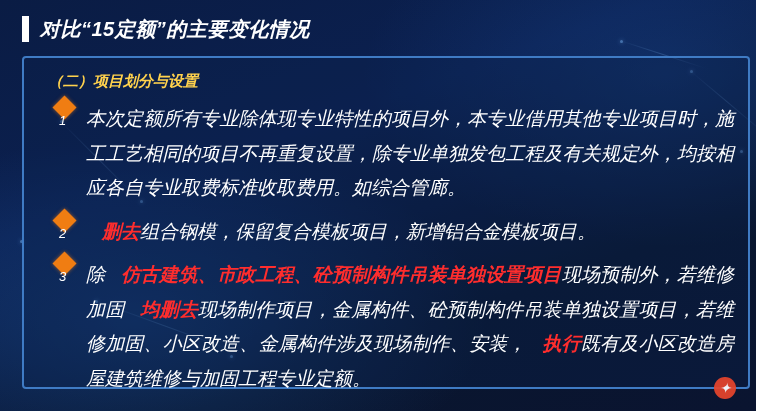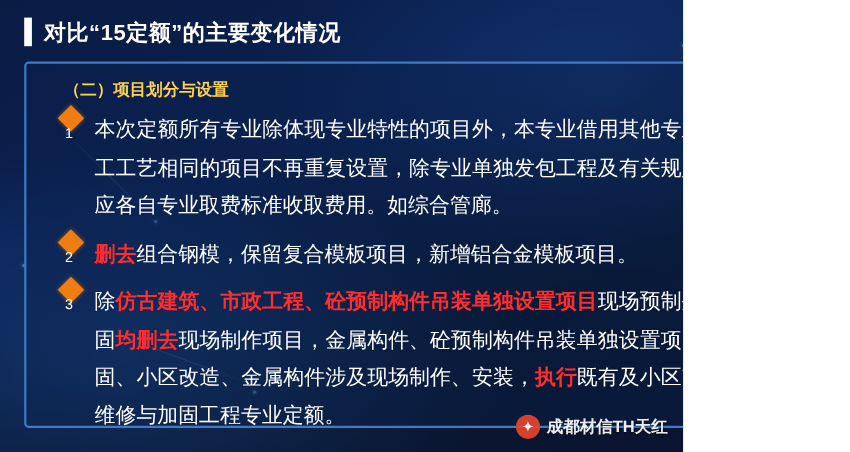--- a/index.html
+++ b/index.html
@@ -7,27 +7,28 @@
     padding: 0;
   }
   body {
     width: 773px;
     height: 411px;
     overflow: hidden;
     font-family: "Liberation Sans", sans-serif;
   }
   .slide {
     position: relative;
-    width: 621px;
+    width: 756px;
     height: 411px;
     background:
       radial-gradient(ellipse 500px 260px at 18% 78%, rgba(30,90,170,0.40) 0%, rgba(10,30,70,0) 70%),
       radial-gradient(ellipse 420px 240px at 88% 18%, rgba(28,80,160,0.35) 0%, rgba(10,30,70,0) 72%),
       linear-gradient(160deg, #0a1c44 0%, #0b2050 35%, #09162f 70%, #0a1430 100%);
     overflow: hidden;
+    font-style: italic;
   }
   
   .decor {
     position: absolute;
     inset: 0;
     pointer-events: none;
     opacity: 0.55;
   }
   .dot {
     position: absolute;
@@ -74,21 +75,21 @@
     width: 728px;
     height: 333px;
     border: 2px solid #3f7bc4;
     border-radius: 4px;
     background: rgba(12, 34, 78, 0.35);
     box-sizing: border-box;
   }
 
   .section-title {
     position: absolute;
-    left: 34px;
+    left: 24px;
     top: 14px;
     color: #ffd24d;
     font-size: 15px;
     font-weight: bold;
     white-space: nowrap;
   }
 
   .items {
     position: absolute;
     left: 20px;
@@ -121,20 +122,21 @@
   }
   .para {
     color: #ffffff;
     font-size: 19px;
     line-height: 1.82;
     text-align: justify;
   }
   .red {
     color: #ff2d2d;
     font-weight: bold;
+    margin-left: 16px;
   }
 
   
   .watermark {
     position: absolute;
     right: 14px;
     bottom: 12px;
     display: flex;
     align-items: center;
     opacity: 0.92;
@@ -205,16 +207,15 @@
         <div class="diamond"></div>
         <div class="num">3</div>
         <div class="para"><span>除</span><span class="red">仿古建筑、市政工程、砼预制构件吊装单独设置项目</span><span>现场预制外，若维修加固</span><span class="red">均删去</span><span>现场制作项目，金属构件、砼预制构件吊装单独设置项目，若维修加固、小区改造、金属构件涉及现场制作、安装，</span><span class="red">执行</span><span>既有及小区改造房屋建筑维修与加固工程专业定额。</span></div>
       </div>
 
     </div>
   </div>
 
   <div class="watermark">
     <div class="wm-logo">✦</div>
-    <div class="wm-text">成都材信TH天红</div>
   </div>
 
 </div>
 
 </body></html>

